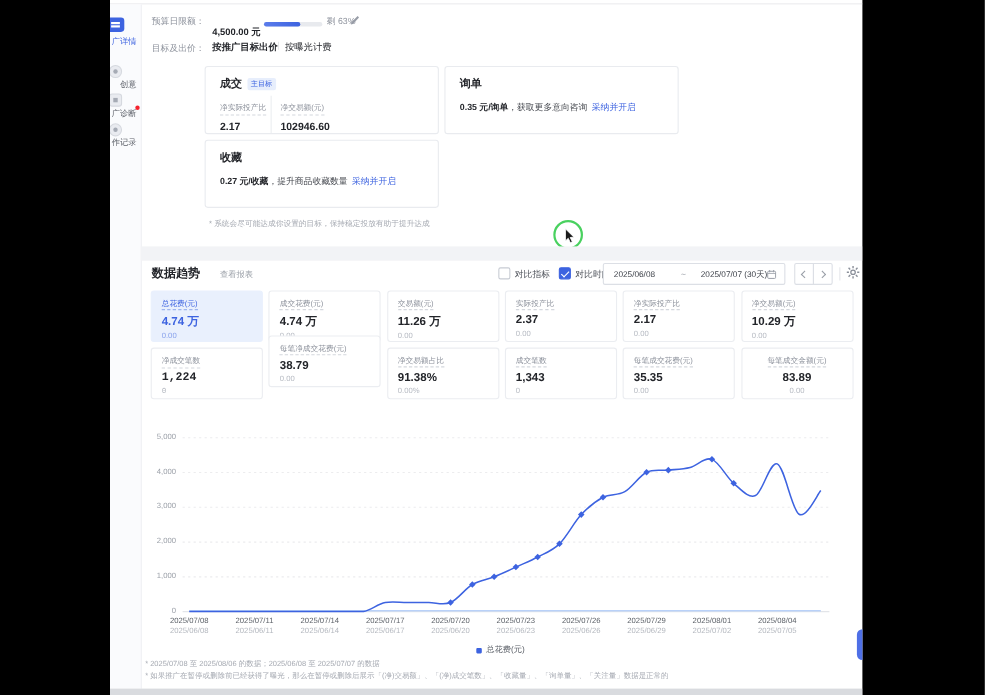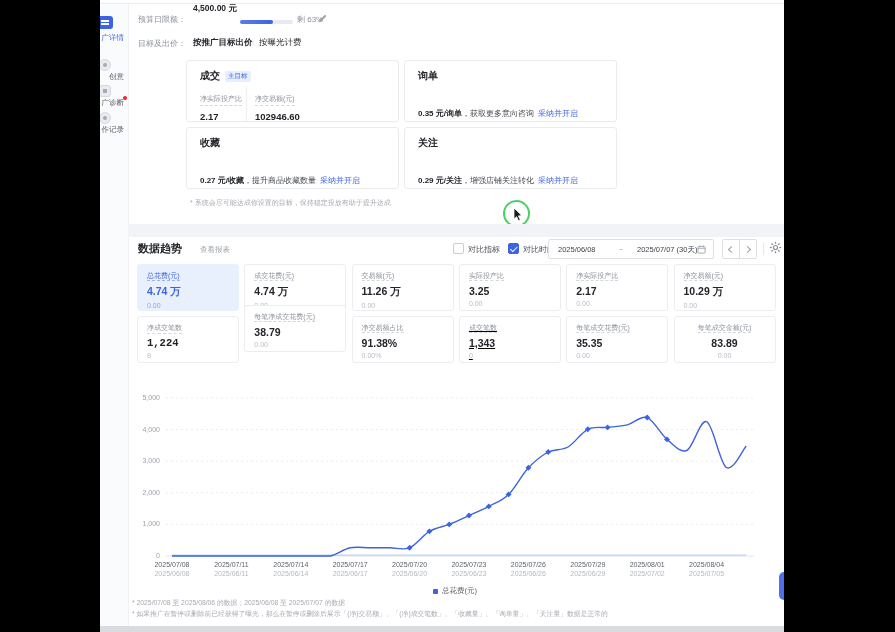--- a/index.html
+++ b/index.html
@@ -32,21 +32,21 @@
 
   
   .gcard{position:absolute;width:213px;height:62px;border:1px solid #e9ebef;border-radius:3px;background:#fff;box-sizing:border-box;}
   .gtitle{position:absolute;left:13px;top:8px;font-size:10px;font-weight:bold;color:#23252a;}
   .gbadge{display:inline-block;margin-left:5px;font-size:6.5px;font-weight:normal;color:#3d63e0;background:#e7eefc;border-radius:2px;padding:1px 3px;vertical-align:1px;}
   .gmetrics{position:absolute;left:13px;top:26px;display:flex;}
   .gcol{padding-right:8px;}
   .gcol + .gcol{border-left:1px solid #eceef1;padding-left:8px;}
   .glabel{font-size:7px;color:#8d929c;border-bottom:1px dashed #d4d7dd;padding-bottom:1px;display:inline-block;white-space:nowrap;}
   .gvalue{font-size:9.5px;font-weight:bold;color:#23252a;margin-top:5px;white-space:nowrap;}
-  .gdesc{position:absolute;left:13px;top:31px;font-size:8px;color:#45484f;white-space:nowrap;margin-top:16px;}
+  .gdesc{position:absolute;left:13px;top:31px;font-size:8px;color:#45484f;white-space:nowrap;}
   .gprice{font-weight:bold;color:#23252a;}
   .glink{color:#3d63e0;margin-left:4px;}
   .foot{font-size:7px;color:#a6aab2;}
 
   .info-i{display:inline-block;width:7px;height:7px;border:1px solid #b3b8c0;border-radius:50%;box-sizing:border-box;position:relative;vertical-align:-1px;margin-left:2px;}
   .info-i::after{content:"";position:absolute;left:2px;top:1.5px;width:1px;height:2.5px;background:#b3b8c0;}
   .pencil{display:inline-block;vertical-align:-1px;margin-left:3px;}
 
   
   .cursor-ring{left:403px;top:200px;width:27px;height:27px;border:2.5px solid #49d15f;border-radius:50%;background:rgba(255,255,255,.55);box-sizing:border-box;}
@@ -110,21 +110,21 @@
       <div class="sb-circle" style="top:55px"></div>
       <div class="sb-label" style="top:68px">创意</div>
       <div class="sb-square" style="top:81px"></div>
       <div class="sb-label" style="top:94px">广诊断</div>
       <div class="sb-dot" style="top:92px"></div>
       <div class="sb-circle" style="top:108px"></div>
       <div class="sb-label" style="top:121px">作记录</div>
     </aside>
 
     <div class="abs lbl" style="left:38px;top:14px">预算日限额：</div>
-    <div class="abs val-strong" style="left:93px;top:3px">4,500.00 元</div>
+    <div class="abs val-strong" style="left:93px;top:24px">4,500.00 元</div>
     <div class="abs slider">
       <div class="slider-fill" style="width:63%"></div>
     </div>
     <div class="abs lbl" style="left:197px;top:14px">剩 63%</div>
     <svg class="abs" style="left:218px;top:14px" width="9" height="9" viewBox="0 0 10 10">
         <path d="M9.3 2.1 7.9 0.7 1.6 7 1.1 9.1 3.2 8.6z" fill="#979ca6"></path>
       </svg>
 
     <div class="abs lbl" style="left:38px;top:38px">目标及出价：</div>
     <div class="abs tab first" style="left:93px;top:37px">按推广目标出价</div>
@@ -148,24 +148,20 @@
     <div class="gcard" style="left:304px;top:60px">
       <div class="gtitle">询单</div>
       <div class="gdesc"><span class="gprice">0.35 元/询单</span><span>，获取更多意向咨询</span><span class="glink">采纳并开启</span></div>
     </div>
 
     <div class="gcard" style="left:86px;top:127px">
       <div class="gtitle">收藏</div>
       <div class="gdesc"><span class="gprice">0.27 元/收藏</span><span>，提升商品收藏数量</span><span class="glink">采纳并开启</span></div>
     </div>
 
-    <div class="gcard" style="left:304px;top:127px">
-      <div class="gtitle">关注</div>
-      <div class="gdesc"><span class="gprice">0.29 元/关注</span><span>，增强店铺关注转化</span><span class="glink">采纳并开启</span></div>
-    </div>
 
     <div class="abs foot" style="left:90px;top:198px">* 系统会尽可能达成你设置的目标，保持稳定投放有助于提升达成</div>
 
     <div class="abs cursor-ring"></div>
     <svg class="abs" style="left:413px;top:207px" width="11" height="15" viewBox="0 0 11 15">
       <path d="M1 1 L1 12 L3.6 9.7 L5.5 13.7 L7.3 12.8 L5.4 8.9 L8.8 8.6 Z" fill="#1a1a1a" stroke="#fff" stroke-width="0.8"></path>
     </svg>
 
     <div class="abs gap-band"></div>
 
@@ -220,21 +216,21 @@
           <div class="mval">4.74 万</div>
           <div class="msub">0.00</div>
         </div>
         <div class="mcard" style="left: 214.6px; top: 0px;">
           <div class="mtitle"><span>交易额(元)</span></div>
           <div class="mval">11.26 万</div>
           <div class="msub">0.00</div>
         </div>
         <div class="mcard" style="left: 321.9px; top: 0px;">
           <div class="mtitle"><span>实际投产比</span></div>
-          <div class="mval">3.25</div>
+          <div class="mval">2.37</div>
           <div class="msub">0.00</div>
         </div>
         <div class="mcard" style="left: 429.2px; top: 0px;">
           <div class="mtitle"><span>净实际投产比</span></div>
           <div class="mval">2.17</div>
           <div class="msub">0.00</div>
         </div>
         <div class="mcard" style="left: 536.5px; top: 0px;">
           <div class="mtitle"><span>净交易额(元)</span></div>
           <div class="mval">10.29 万</div>
@@ -248,21 +244,21 @@
         <div class="mcard" style="left: 107.3px; top: 41px;">
           <div class="mtitle"><span>每笔净成交花费(元)</span></div>
           <div class="mval">38.79</div>
           <div class="msub">0.00</div>
         </div>
         <div class="mcard" style="left: 214.6px; top: 52px;">
           <div class="mtitle"><span>净交易额占比</span></div>
           <div class="mval">91.38%</div>
           <div class="msub">0.00%</div>
         </div>
-        <div class="mcard" style="left: 321.9px; top: 52px; text-decoration: underline;">
+        <div class="mcard" style="left: 321.9px; top: 52px;">
           <div class="mtitle"><span>成交笔数</span></div>
           <div class="mval">1,343</div>
           <div class="msub">0</div>
         </div>
         <div class="mcard" style="left: 429.2px; top: 52px;">
           <div class="mtitle"><span>每笔成交花费(元)</span></div>
           <div class="mval">35.35</div>
           <div class="msub">0.00</div>
         </div>
         <div class="mcard" style="left: 536.5px; top: 52px; text-align: center;">

